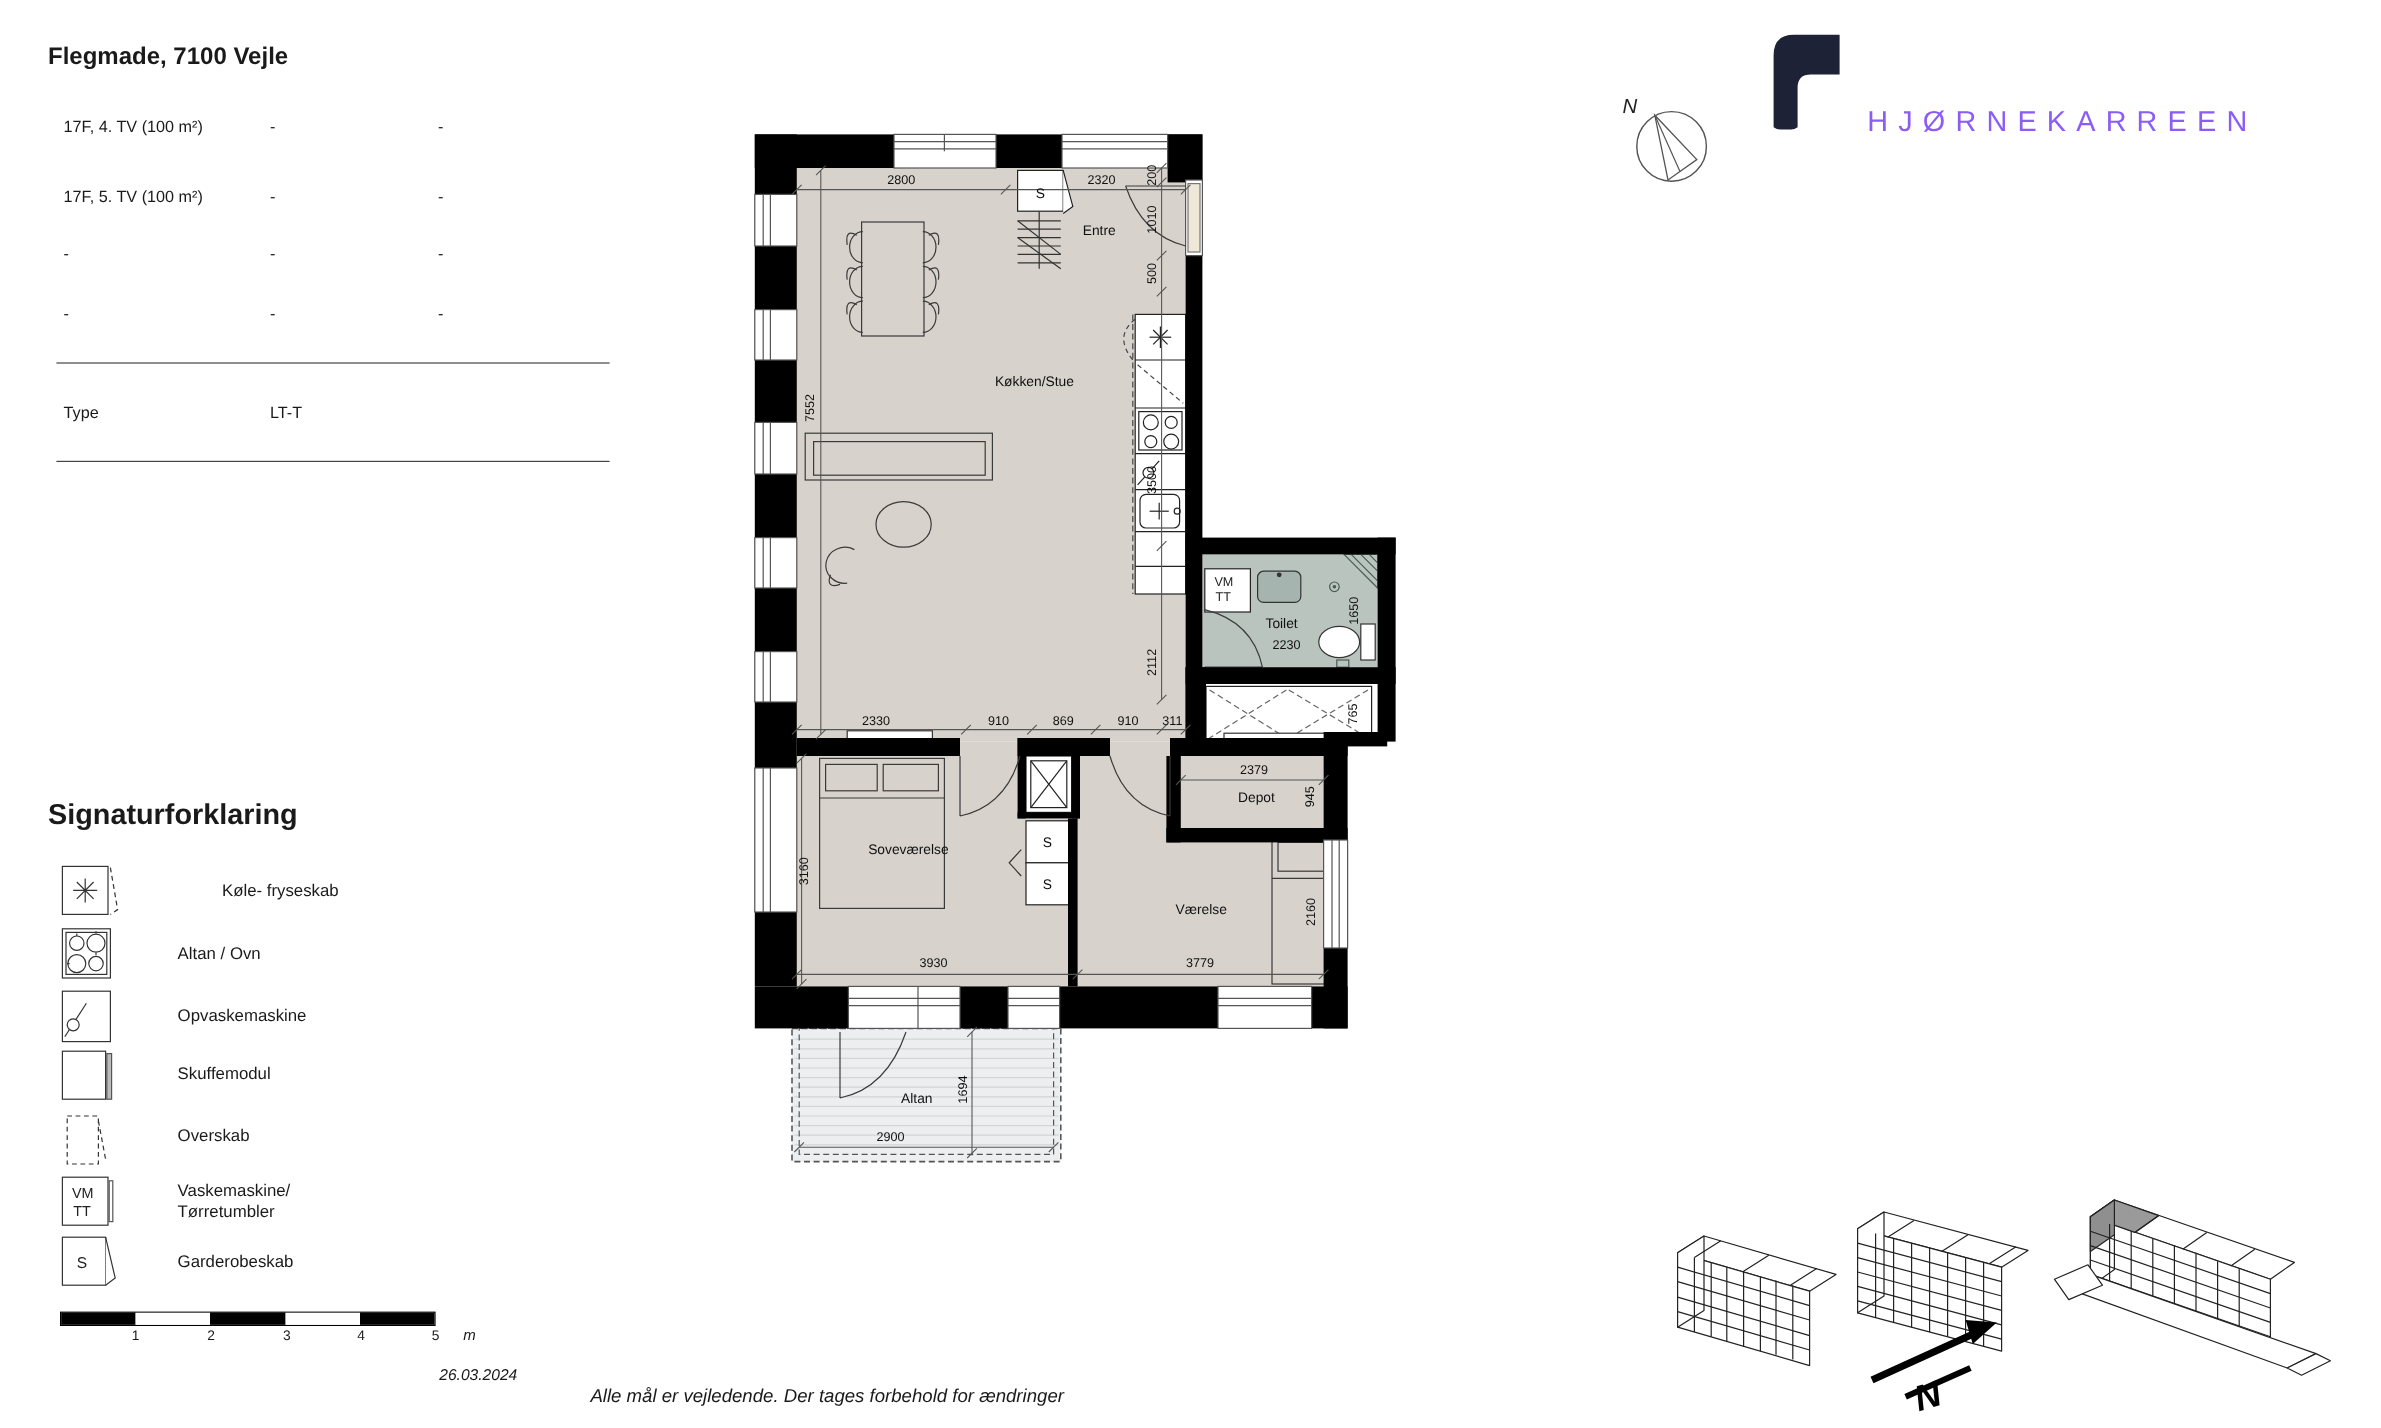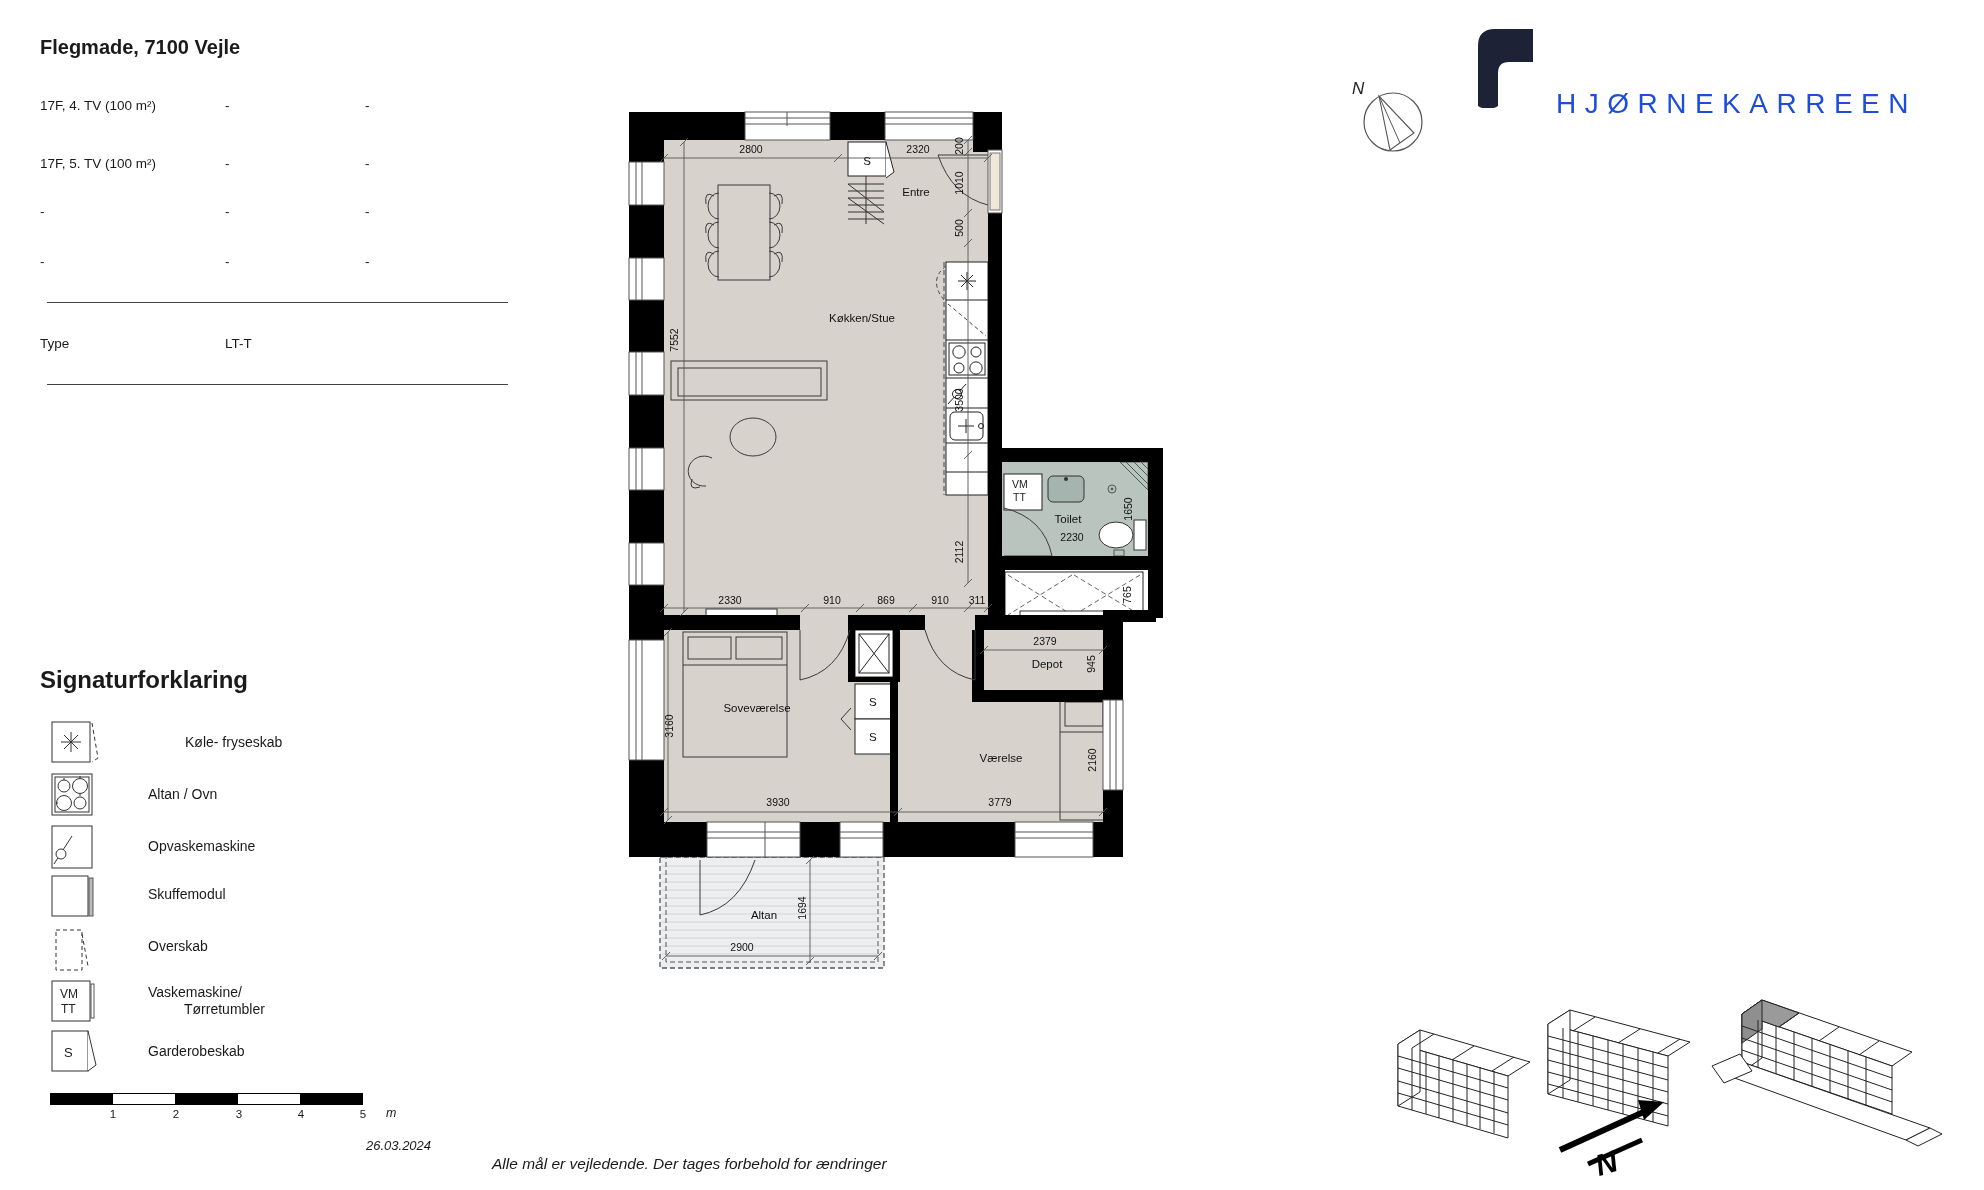--- a/index.html
+++ b/index.html
@@ -3,36 +3,36 @@
 <meta charset="utf-8">
 <style>
   html,body{margin:0;padding:0;background:#fff;}
   #sheet{position:relative;width:1984px;height:1190px;background:#ffffff;overflow:hidden;
          font-family:"Liberation Sans", sans-serif;color:#1a1a1a;text-decoration:underline;}
   .abs{position:absolute;}
   
   #title{left:40px;top:36px;font-size:20px;font-weight:bold;}
   .hrow{left:40px;width:480px;font-size:13.5px;}
   .hrow span{position:absolute;white-space:nowrap;}
-  .hc1{left:0;} .hc2{left:185px;} .hc3{left:325px;}
+  .hc1{left:13px;} .hc2{left:185px;} .hc3{left:325px;}
   .hline{left:47px;width:461px;height:0;border-top:1.4px solid #444;}
   
   #legend-title{left:40px;top:666px;font-size:24px;font-weight:bold;}
   .li-label{font-size:14px;white-space:nowrap;}
   .licon{left:48px;}
   
   #scalebar{left:50px;top:1093px;width:313px;height:12px;border:1px solid #000;box-sizing:border-box;}
   .seg{position:absolute;top:0;height:100%;}
   .snum{position:absolute;top:1108px;font-size:11.5px;transform:translateX(-50%);}
   #scale-unit{left:386px;top:1106px;font-size:12.5px;font-style:italic;}
   
   #f-date{left:366px;top:1138px;font-size:13px;font-style:italic;}
   #f-disc{left:492px;top:1136px;font-size:15.5px;font-style:italic;margin-top:19px;}
   
-  #brand-text{left:1556px;top:88px;font-size:28px;letter-spacing:8.5px;color:#1d4ed8;font-weight:500;white-space:nowrap;}
+  #brand-text{left:1556px;top:88px;font-size:24px;letter-spacing:8.5px;color:#8b5cf6;font-weight:500;white-space:nowrap;}
   svg text{font-family:"Liberation Sans",sans-serif;}
   .dim{font-size:10.5px;fill:#111;}
   .room{font-size:11.5px;fill:#111;}
   .thin{stroke:#3a3a3a;stroke-width:1;fill:none;}
   .wall{fill:#000;}
 </style>
 </head>
 <body>
 
 <div id="sheet">
@@ -106,21 +106,21 @@
   </svg>
   <div class="abs li-label" style="left:148px;top:938px;">Overskab</div>
 
   <svg class="abs licon" style="top:979px;" width="60" height="46">
     <rect x="4" y="2" width="38" height="40" fill="#fff" stroke="#333"></rect>
     <rect x="43" y="5" width="3" height="34" fill="none" stroke="#555"></rect>
     <text x="12" y="19" font-size="12" fill="#222">VM</text>
     <text x="13" y="34" font-size="12" fill="#222">TT</text>
   </svg>
   <div class="abs li-label" style="left:148px;top:984px;">Vaskemaskine/</div>
-  <div class="abs li-label" style="left:148px;top:1001px;margin-left:36px;">Tørretumbler</div>
+  <div class="abs li-label" style="left:148px;top:1001px;">Tørretumbler</div>
 
   <svg class="abs licon" style="top:1029px;" width="60" height="46">
     <rect x="4" y="2" width="36" height="40" fill="#fff" stroke="#333"></rect>
     <path d="M40,2 L48,36 L40,42" fill="#fff" stroke="#333"></path>
     <text x="16" y="28" font-size="13" fill="#222">S</text>
   </svg>
   <div class="abs li-label" style="left:148px;top:1043px;">Garderobeskab</div>
 
   <div class="abs" id="scalebar">
     <div class="seg" style="left:0%;width:20%;background:#000;"></div>

